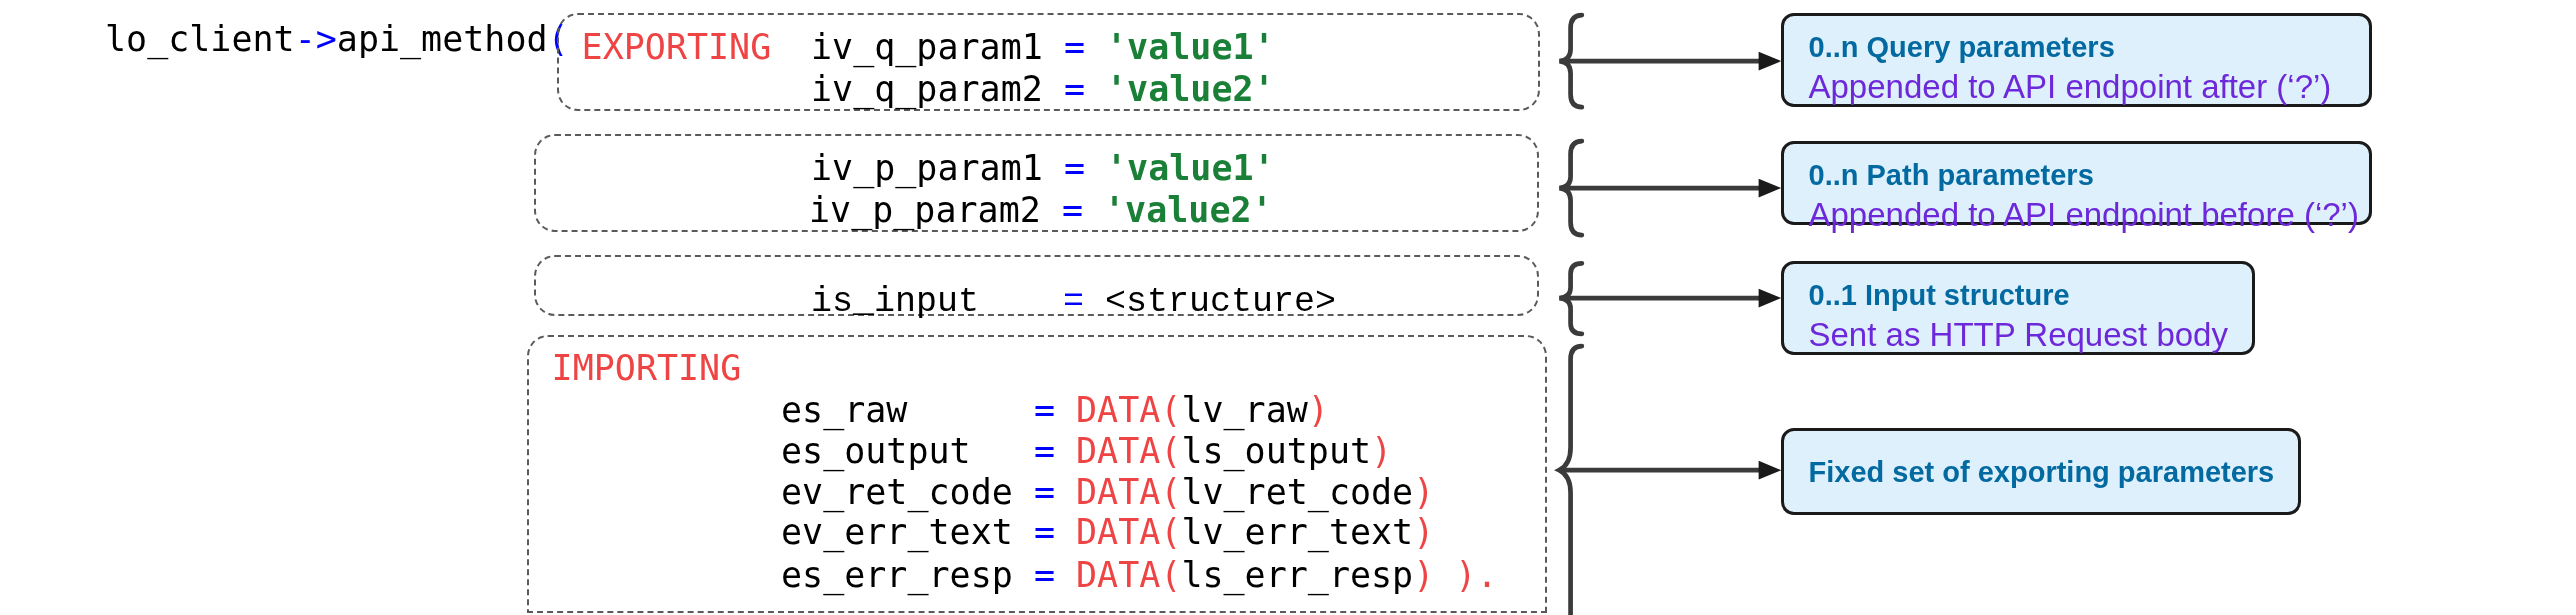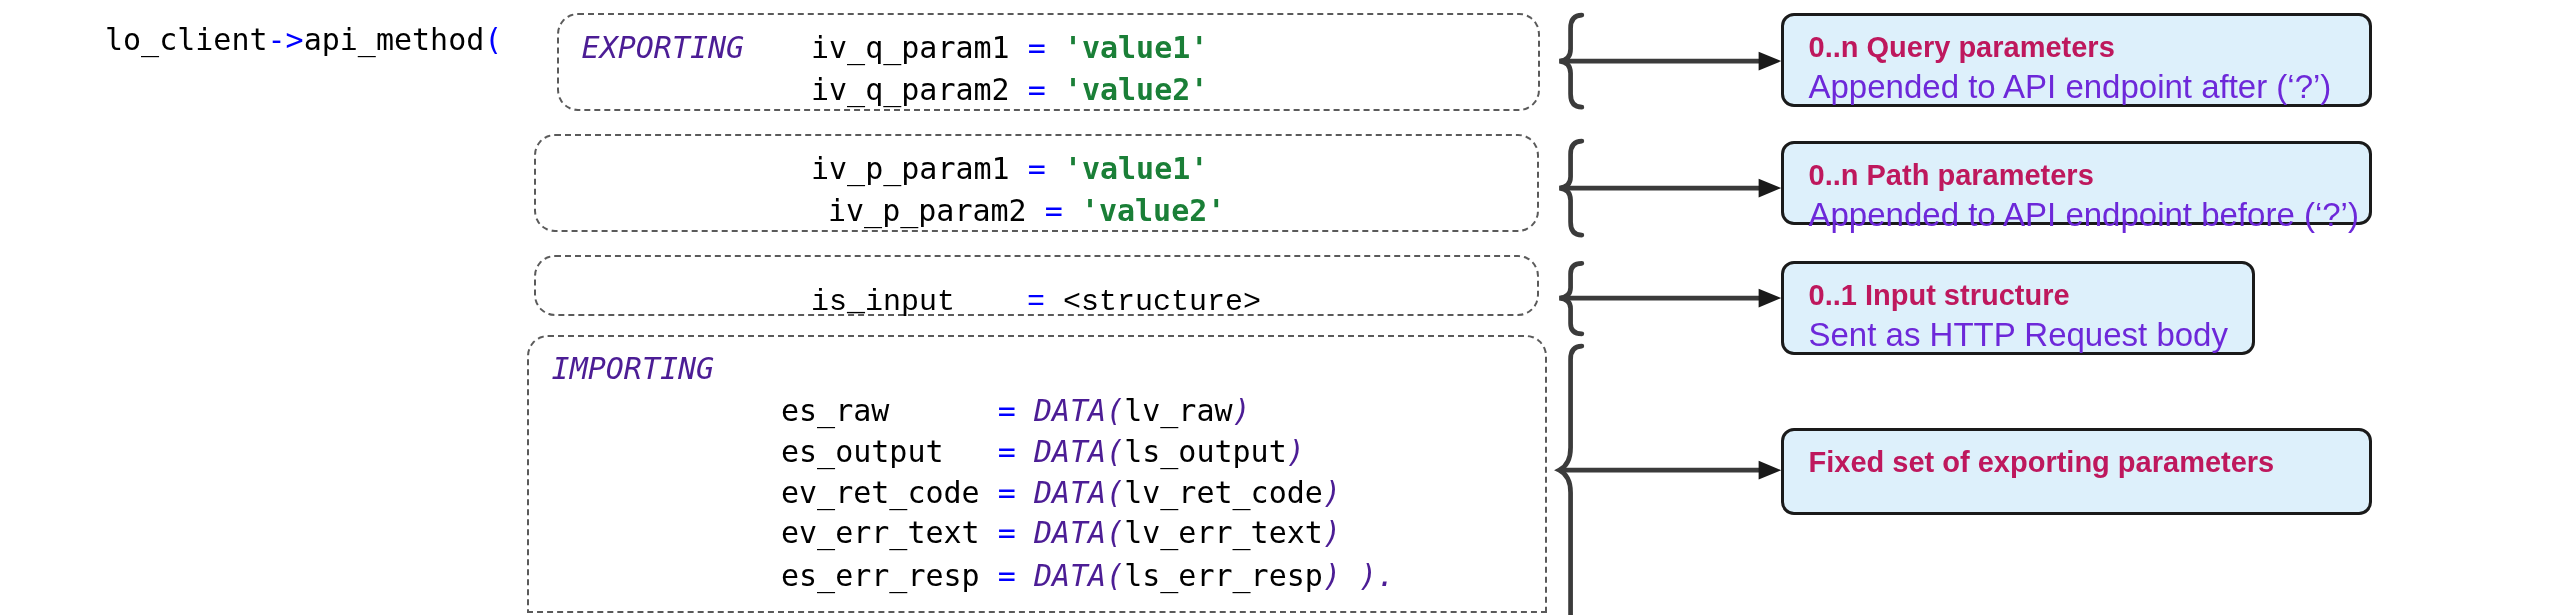--- a/index.html
+++ b/index.html
@@ -12,26 +12,26 @@
     width: 2576px;
     height: 615px;
     background: #ffffff;
     overflow: hidden;
     font-family: "Liberation Sans", sans-serif;
   }
 
   
   .code {
     font-family: "DejaVu Sans Mono", monospace;
-    font-size: 30px;
+    font-size: 35px;
     line-height: 41px;
     white-space: pre;
     color: #000000;
   }
-  .kw   { color: #4c1d95; font-style: italic; }
+  .kw   { color: #ef4444; }
   .op   { color: #0000ff; }
   .str  { color: #1a7f37; font-weight: bold; }
   .arrow-op { color: #0000ff; }
 
   
   #call-head {
     position: absolute;
     left: 105px;
     top: 19px;
   }
@@ -58,36 +58,36 @@
     position: absolute;
     box-sizing: border-box;
     background: #ddf0fb;
     border: 3.8px solid #1a1a1a;
     border-radius: 13px;
     padding: 11.3px 24.5px;
   }
   .callout .c-title {
     font-size: 29px;
     font-weight: bold;
-    color: #be185d;
+    color: #0369a1;
     line-height: 40px;
     white-space: nowrap;
   }
   .callout .c-sub {
     font-size: 33px;
     font-weight: normal;
     color: #6d28d9;
     line-height: 40px;
     white-space: nowrap;
   }
 
   #callout-query { left: 1781px; top: 13px;  width: 591px; height: 94px; }
   #callout-path  { left: 1781px; top: 141px; width: 591px; height: 84px; }
   #callout-input { left: 1781px; top: 261px; width: 474px; height: 94px; }
-  #callout-fixed { left: 1781px; top: 428px; width: 591px; height: 87px; display:flex; align-items:flex-start; }
+  #callout-fixed { left: 1781px; top: 428px; width: 520px; height: 87px; display:flex; align-items:center; }
 
   
   #connectors {
     position: absolute;
     left: 0; top: 0;
     width: 2576px; height: 615px;
     pointer-events: none;
   }
 </style>
 </head>
@@ -98,21 +98,21 @@
   <div id="call-head" class="code"><span>lo_client</span><span class="arrow-op">-&gt;</span><span>api_method</span><span class="op">(</span></div>
 
   <div id="box-query" class="code-box">
     <div class="code" style="left:22.6px; top:12.2px;"><span class="kw">EXPORTING</span></div>
     <div class="code" style="left:252px; top:12.2px;"><span>iv_q_param1</span><span> </span><span class="op">=</span><span> </span><span class="str">'value1'</span></div>
     <div class="code" style="left:252px; top:54px;text-align:center;"><span>iv_q_param2</span><span> </span><span class="op">=</span><span> </span><span class="str">'value2'</span></div>
   </div>
 
   <div id="box-path" class="code-box">
     <div class="code" style="left:275px; top:12.2px;"><span>iv_p_param1</span><span> </span><span class="op">=</span><span> </span><span class="str">'value1'</span></div>
-    <div class="code" style="left:292px; top:54px;"><span>iv_p_param2</span><span> </span><span class="op">=</span><span> </span><span class="str">'value2'</span></div>
+    <div class="code" style="left:273px; top:54px;"><span>iv_p_param2</span><span> </span><span class="op">=</span><span> </span><span class="str">'value2'</span></div>
   </div>
 
   <div id="box-input" class="code-box">
     <div class="code" style="left:275px; top:25px;font-family:Liberation Mono, monospace;"><span>is_input</span><span>    </span><span class="op">=</span><span> </span><span>&lt;structure&gt;</span></div>
   </div>
 
   <div id="box-importing" class="code-box">
     <div class="code" style="left:22.6px; top:11.3px;"><span class="kw">IMPORTING</span></div>
 
     <div class="code" style="left:252px; top:53px;"><span>es_raw</span><span>      </span><span class="op">=</span><span> </span><span class="kw">DATA(</span><span>lv_raw</span><span class="kw">)</span></div>

